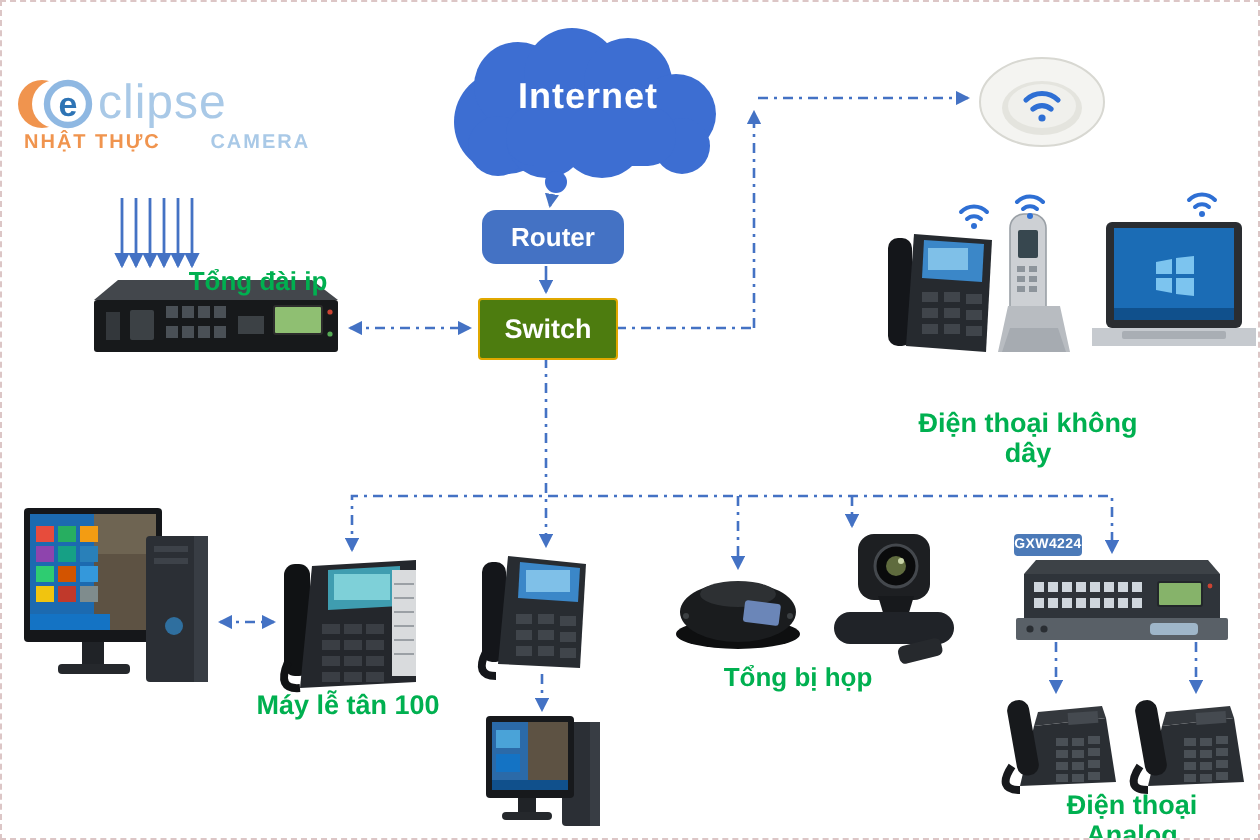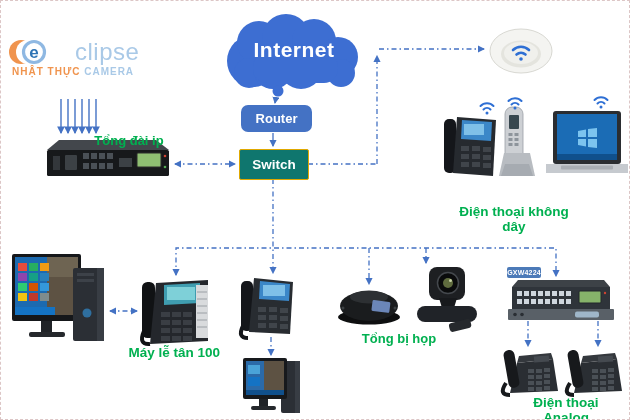--- a/index.html
+++ b/index.html
@@ -11,42 +11,42 @@
   #art{position:absolute;left:0;top:0;width:630px;height:420px;}
   .lbl{position:absolute;color:#00b050;text-align:center;line-height:1.1;}
   .lbl-13{font-size:13px;font-weight:600;}
   .lbl-14{font-size:13.5px;font-weight:600;}
   .node-box{
     position:absolute;display:flex;align-items:center;justify-content:center;
     color:#ffffff;
   }
   #internet-label{
     position:absolute;left:234px;top:37px;width:118px;text-align:center;
-    color:#ffffff;font-size:21px;font-weight:bold;letter-spacing:0.5px;
+    color:#ffffff;font-size:18px;font-weight:bold;letter-spacing:0.5px;
   }
   #router-box{
     left:240px;top:104px;width:71px;height:27px;background:#4472c4;
     border-radius:7px;font-size:13px;font-weight:600;
   }
   #switch-box{
-    left:238px;top:148px;width:68px;height:29px;background:#0f766e;
+    left:238px;top:148px;width:68px;height:29px;background:#4d7c0f;
     border:1px solid #e0a800;border-radius:2px;font-size:13.5px;font-weight:bold;
   }
   #gw-badge{
     position:absolute;left:506px;top:266px;width:34px;height:11px;
     background:#4c7ab8;border-radius:2px;color:#fff;font-size:7px;font-weight:bold;
     display:flex;align-items:center;justify-content:center;letter-spacing:0.2px;
   }
   #brand-text{
     position:absolute;left:48px;top:37px;font-size:24px;color:#a9c9e7;
-    font-weight:normal;letter-spacing:0.5px;margin-left:26px;
+    font-weight:normal;letter-spacing:0.5px;
   }
   #tagline{position:absolute;left:11px;top:65px;font-size:10px;font-weight:bold;letter-spacing:1px;white-space:nowrap;}
   #tagline .t1{color:#f0944e;margin-top:36px;}
-  #tagline .t2{color:#a9c9e7;margin-left:0;}
+  #tagline .t2{color:#a9c9e7;margin-left:21px;}
 </style>
 </head>
 <body>
 
 <div id="canvas">
 
   <svg id="art" viewBox="0 0 630 420">
     <defs>
       <marker id="arr" viewBox="0 0 10 10" refX="8.5" refY="5" markerWidth="5.5" markerHeight="5.5" orient="auto-start-reverse">
         <path d="M0,0 L10,5 L0,10 z" fill="#4472c4"></path>
@@ -384,21 +384,21 @@
   <div id="router-box" class="node-box">
     <span>Router</span>
   </div>
 
   <div id="switch-box" class="node-box">
     <span>Switch</span>
   </div>
 
   <div class="lbl lbl-13" style="left:92px;top:133px;width:72px;">Tổng đài ip</div>
   <div class="lbl lbl-14" style="left:446px;top:184px;width:134px;margin-top:20px;">Điện thoại không dây</div>
-  <div class="lbl lbl-14" style="left:127px;top:345px;width:92px;text-align:right;">Máy lễ tân 100</div>
+  <div class="lbl lbl-14" style="left:127px;top:345px;width:92px;">Máy lễ tân 100</div>
   <div class="lbl lbl-13" style="left:355px;top:331px;width:86px;">Tổng bị họp</div>
   <div class="lbl lbl-14" style="left:510px;top:395px;width:110px;">Điện thoại Analog</div>
 
   <div id="gw-badge">GXW4224</div>
 
   <div id="brand-text">clipse</div>
   <div id="tagline">
     <span class="t1">NHẬT THỰC</span>
     <span class="t2">CAMERA</span>
   </div>

